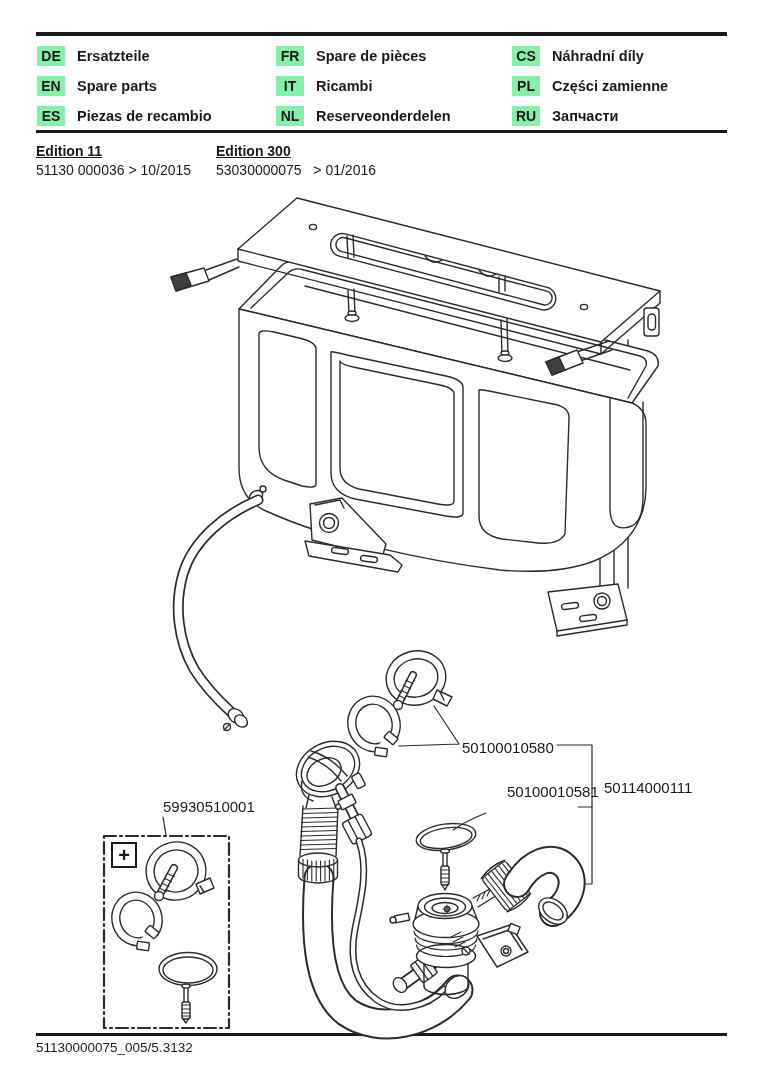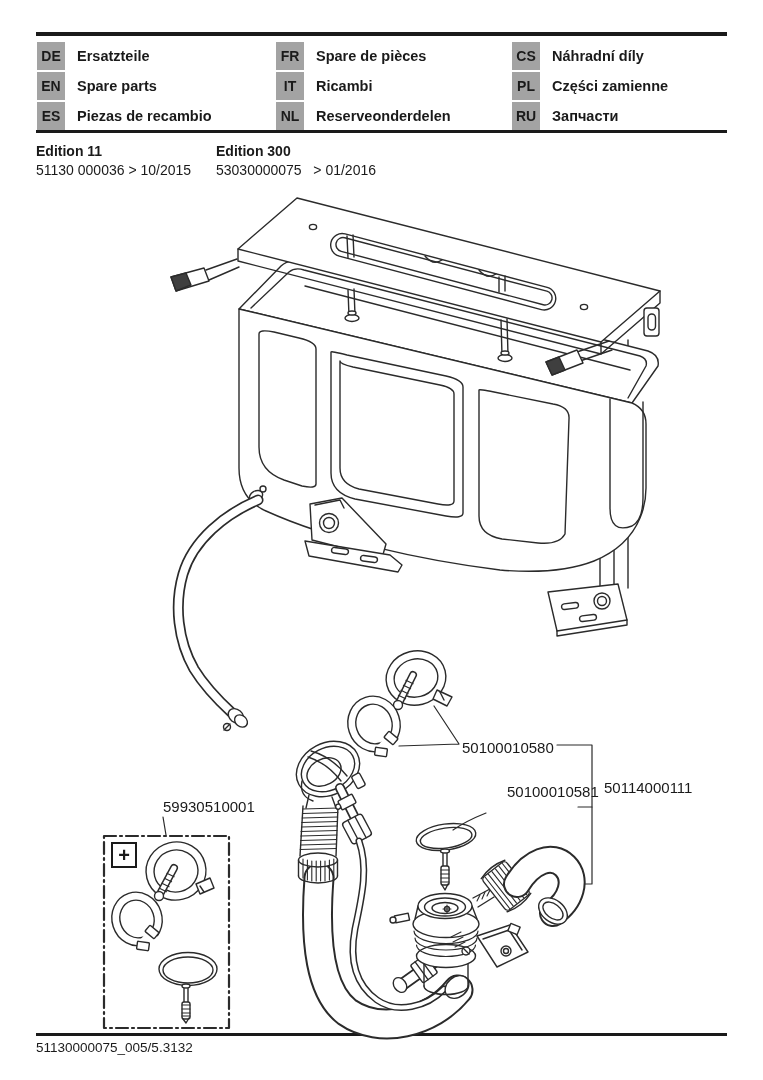--- a/index.html
+++ b/index.html
@@ -2,24 +2,24 @@
 <html><head>
 <meta charset="utf-8">
 <style>
   html,body{margin:0;padding:0;background:#fff;}
   #page{position:relative;width:763px;height:1080px;background:#fff;overflow:hidden;
         font-family:"Liberation Sans",sans-serif;color:#1a1a1a;}
   .rule{position:absolute;left:36px;width:691px;background:#1a1a1a;}
   .lang-col{position:absolute;top:46px;}
   .lang-row{display:flex;align-items:center;height:20px;margin-bottom:10px;}
   .lang-badge{display:inline-flex;align-items:center;justify-content:center;
-      width:28px;height:28px;background:#a3a3a3;font-weight:bold;font-size:14px;}
+      width:28px;height:20px;background:#86efac;font-weight:bold;font-size:14px;}
   .lang-label{margin-left:12px;font-weight:bold;font-size:14.5px;white-space:nowrap;}
   .edition{position:absolute;top:142px;font-size:14px;line-height:19px;}
-  .edition .ed-title{font-weight:bold;}
+  .edition .ed-title{font-weight:bold;text-decoration:underline;}
   .partnum{position:absolute;font-size:15px;white-space:nowrap;}
   #footer-code{position:absolute;left:36px;top:1040px;font-size:13.5px;}
   #kit-plus{position:absolute;left:111px;top:842px;width:22px;height:22px;
       border:2.6px solid #1a1a1a;display:flex;align-items:center;justify-content:center;
       font-size:20px;font-weight:bold;line-height:20px;}
   svg{position:absolute;left:0;top:0;}
 </style>
 </head>
 <body>
 

